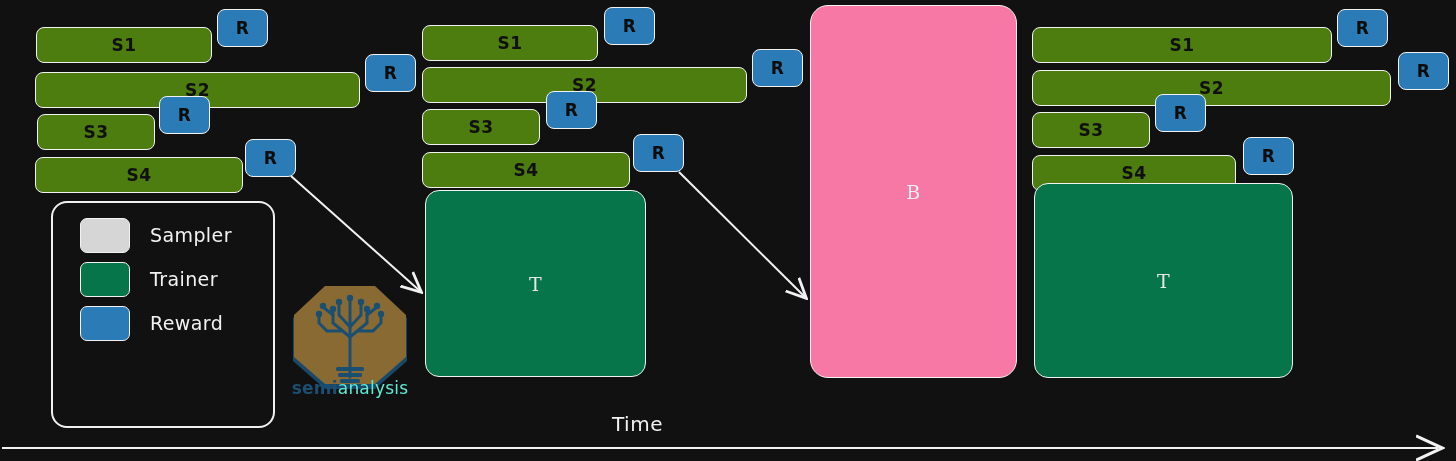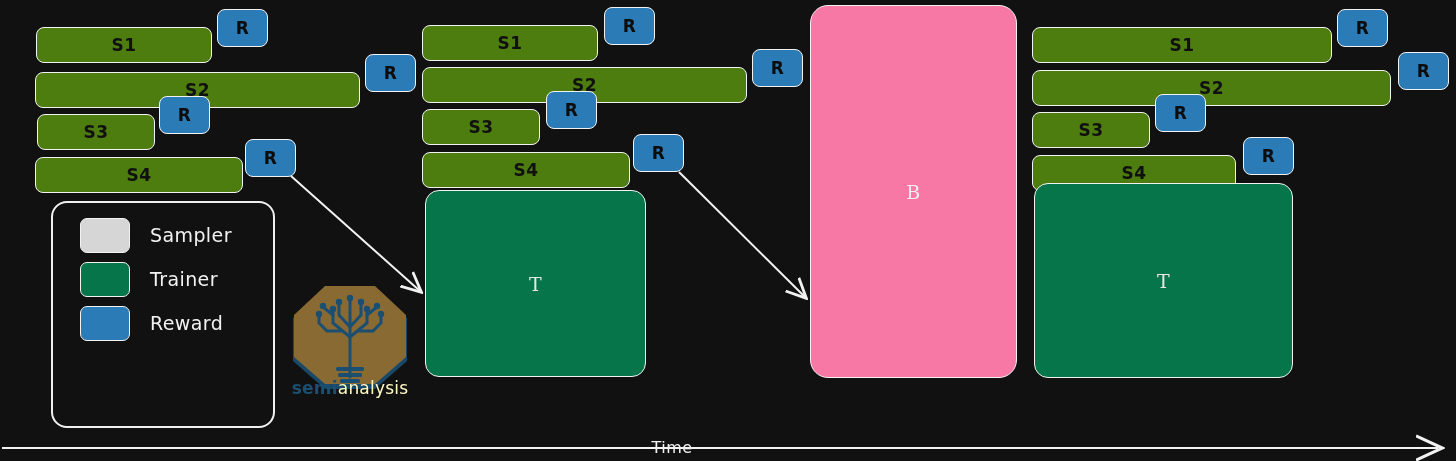--- a/index.html
+++ b/index.html
@@ -106,39 +106,38 @@
     position: absolute;
     left: 289px;
     top: 378px;
     width: 122px;
     text-align: center;
     font-size: 17px;
     letter-spacing: 0.2px;
     font-family: "DejaVu Sans", sans-serif;
   }
   .wm-semi { color: #1b4f72; font-weight: bold; }
-  .wm-analysis { color: #fef9c3; }
+  .wm-analysis { color: #5eead4; }
 
   
   #overlay {
     position: absolute;
     left: 0; top: 0;
     width: 1456px;
     height: 461px;
     pointer-events: none;
   }
 
   #time-label {
     position: absolute;
     left: 612px;
-    top: 438px;
+    top: 412px;
     width: 120px;
-    text-align: center;
     color: #f2f2f2;
-    font-size: 16px;
+    font-size: 20px;
     letter-spacing: 0.5px;
   }
 </style>
 </head>
 <body>
 
 <div id="stage">
 
   <div id="blocks">
       <div class="blk sampler" style="left: 36px; top: 10px; width: 176px; height: 36px;">S1</div>

